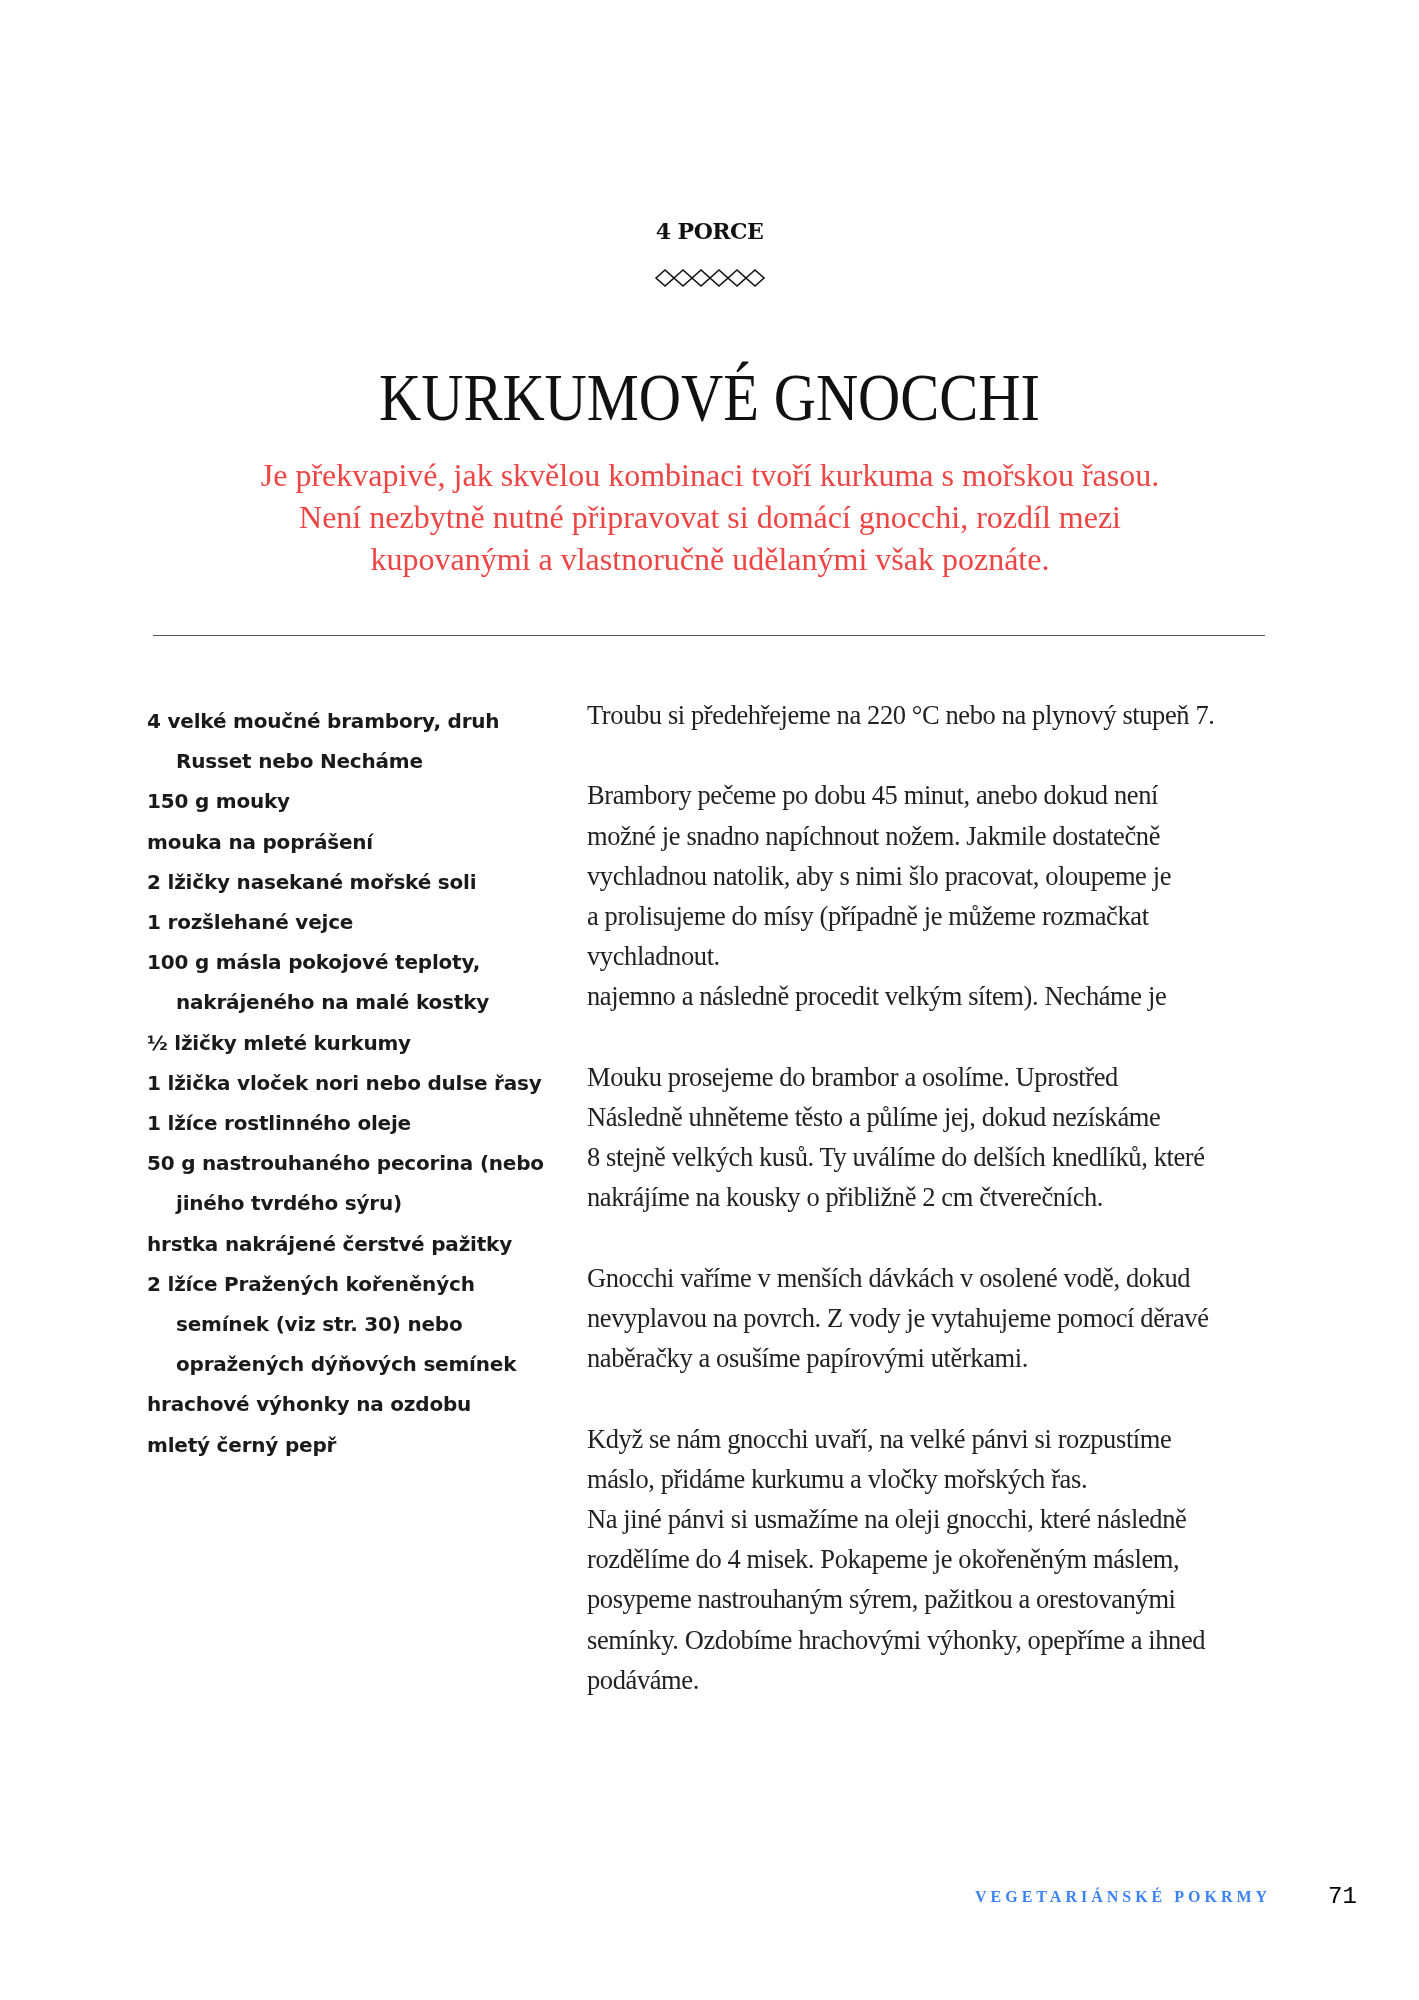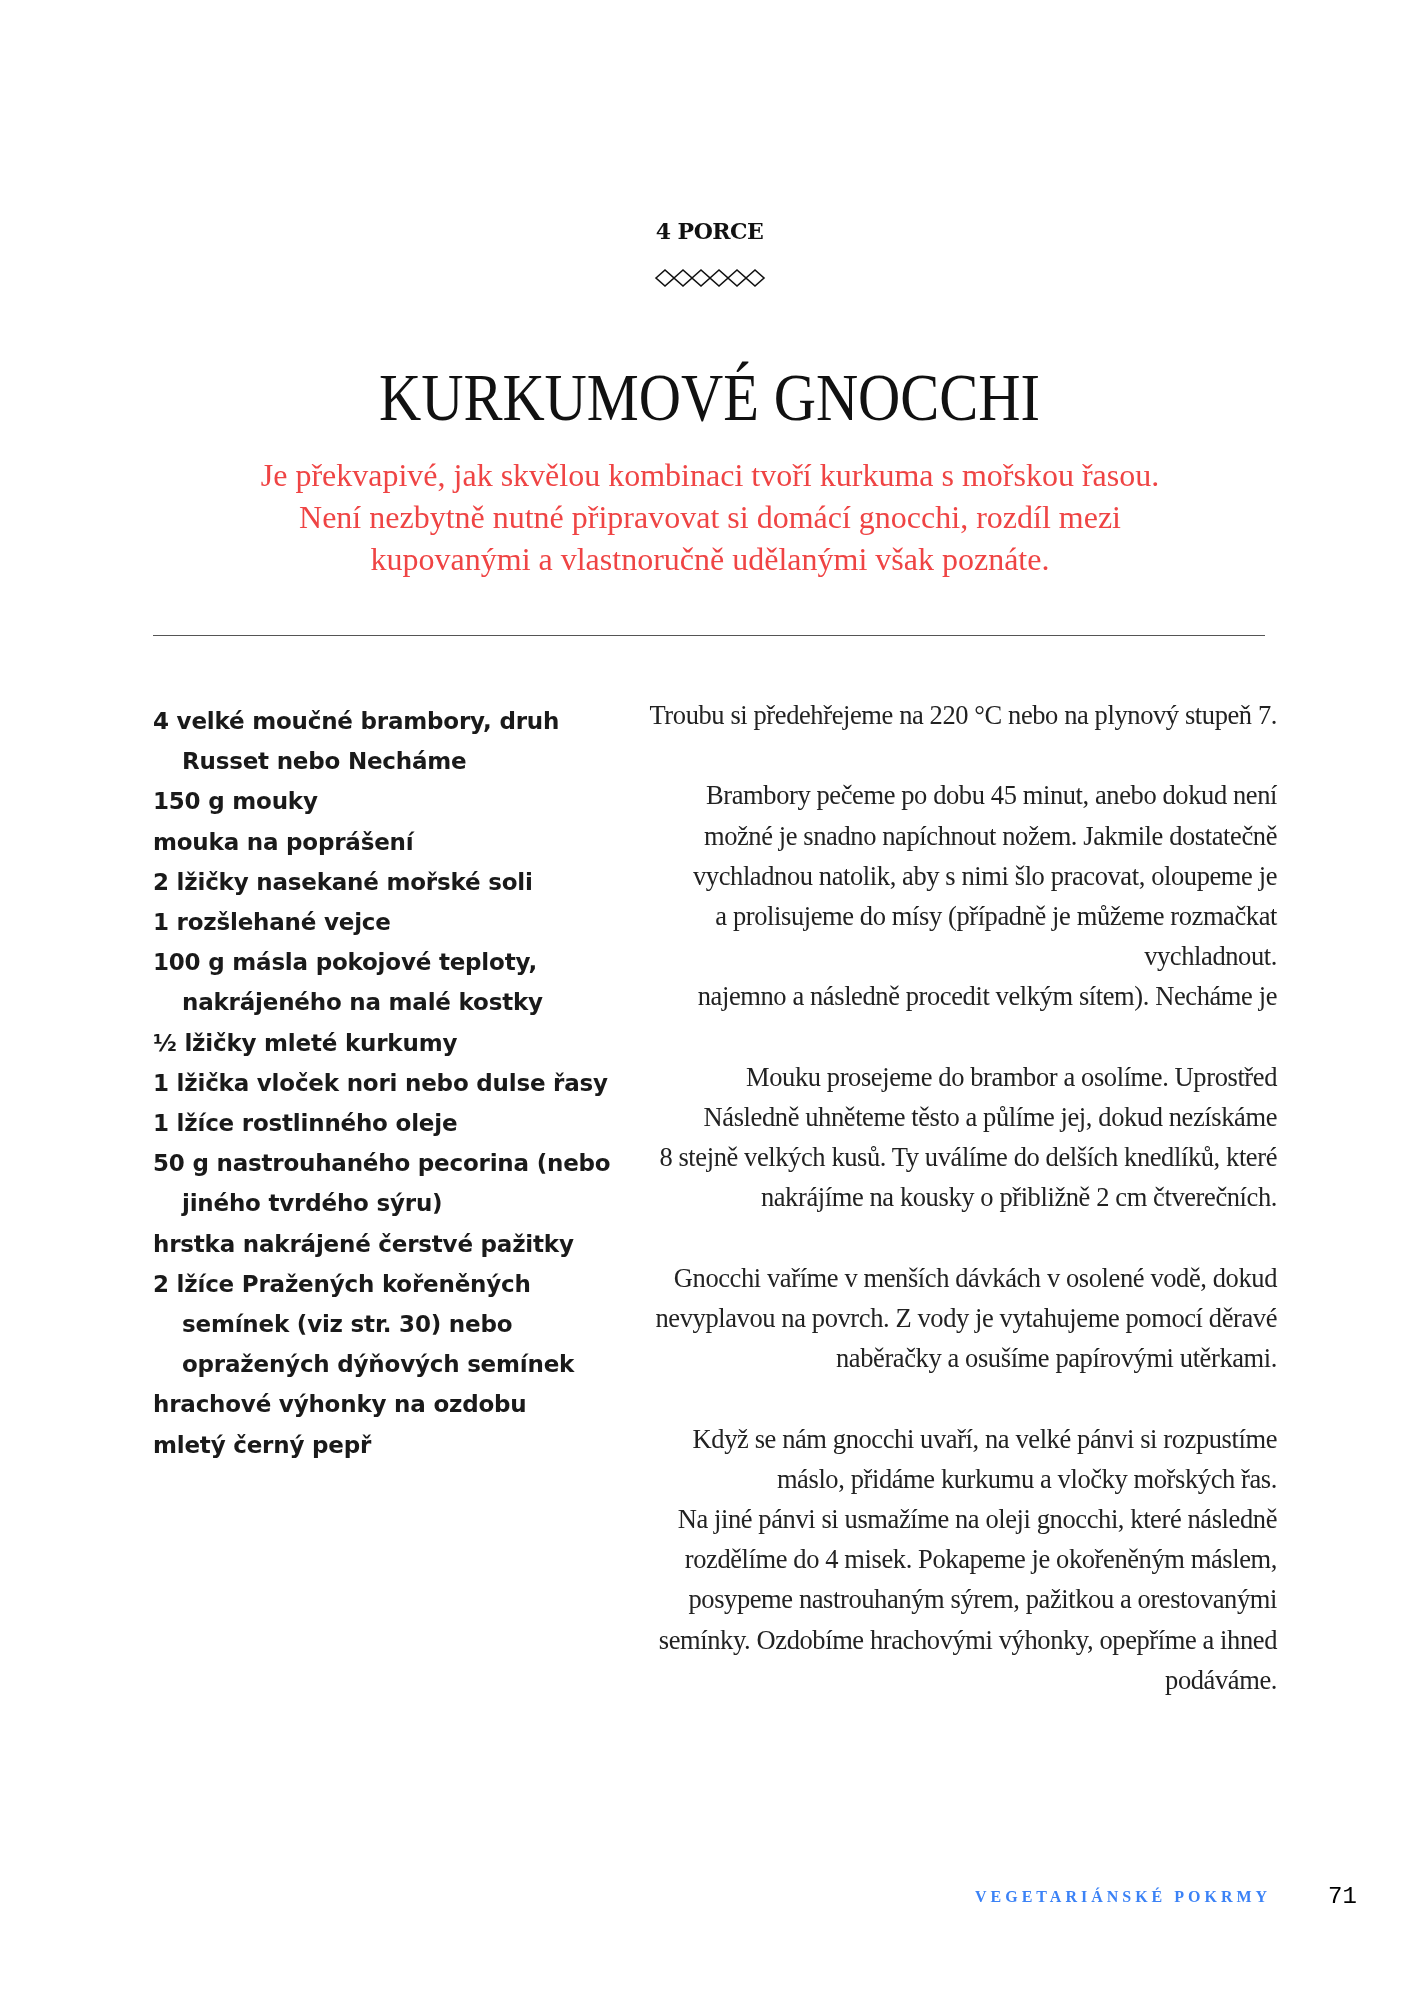--- a/index.html
+++ b/index.html
@@ -28,34 +28,34 @@
     font-family: "Liberation Serif", serif; font-size: 32px; line-height: 42px; color: #ef4444;
   }
   #intro div { white-space: nowrap; }
 
   #divider {
     position: absolute; top: 635px; left: 153px; width: 1112px; height: 0;
     border-top: 1.5px solid #555;
   }
 
   #ingredients {
-    position: absolute; top: 701px; left: 153px; width: 400px;
-    font-family: "DejaVu Sans", sans-serif; font-weight: bold; font-size: 23px;
+    position: absolute; top: 701px; left: 147px; width: 400px;
+    font-family: "DejaVu Sans", sans-serif; font-weight: bold; font-size: 20px;
     line-height: 40.2px; color: #1a1a1a; letter-spacing: -0.2px;
   }
   #ingredients .line { white-space: nowrap; }
   #ingredients .cont { padding-left: 29px; }
 
   #method {
     position: absolute; top: 695px; left: 587px; width: 690px;
     font-family: "Liberation Serif", serif; font-size: 26.5px; line-height: 40.2px; color: #222;
     letter-spacing: -0.4px;
   }
   #method .para { margin: 0 0 40.2px 0; }
-  #method .line { white-space: nowrap; text-align: right; }
+  #method .line { white-space: nowrap; }
 
   #footer-section {
     position: absolute; top: 1888px; left: 975px;
     font-family: Liberation Serif, serif; font-size: 16px; letter-spacing: 4px;
     color: #3b82f6; font-weight: 600;
   }
   #page-number {
     position: absolute; top: 1883px; left: 1328px;
     font-family: Liberation Mono, monospace; font-size: 24px; color: #000000;
   }

